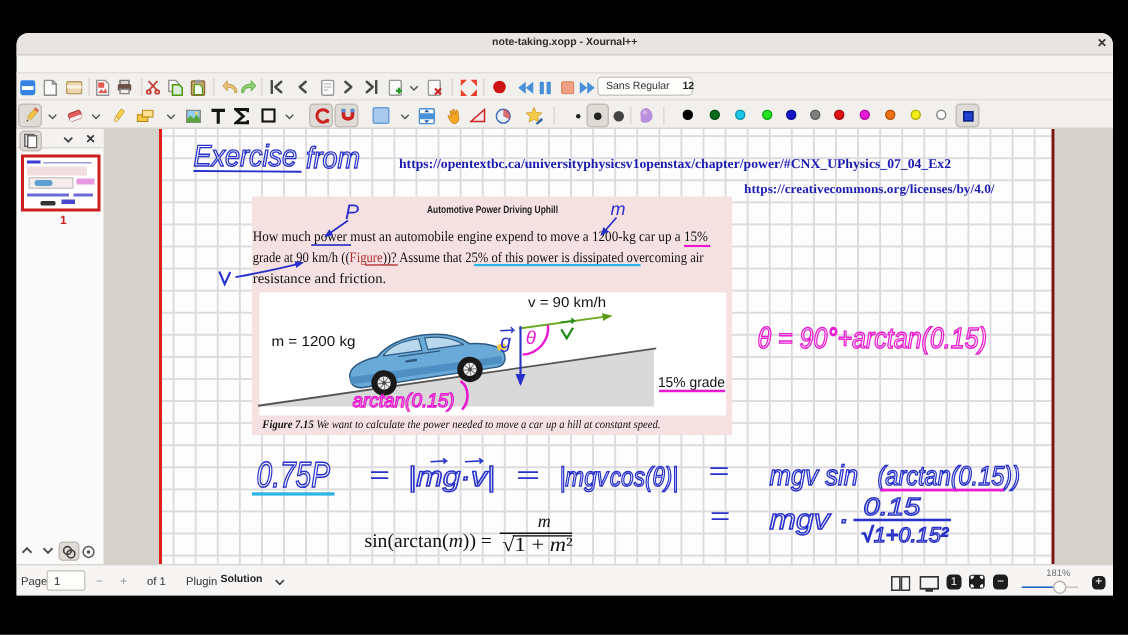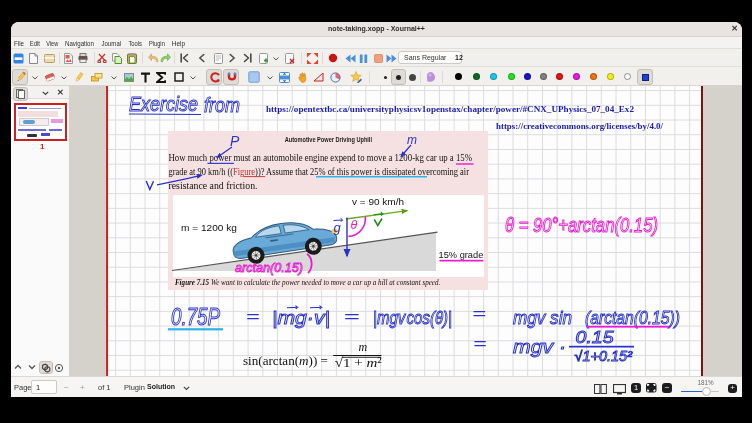--- a/index.html
+++ b/index.html
@@ -36,32 +36,20 @@
 .dot { position:absolute; border-radius:50%; }
 .cdot { position:absolute; width:7px; height:7px; border-radius:50%; top:6px; }
 svg.abs { position:absolute; }
 </style>
 </head>
 <body>
 <div id="win">
   <div id="titlebar">
       <span class="t">note-taking.xopp - Xournal++</span>
       <span class="x">✕</span>
-    </div>
-<div id="menubar">
-      <svg class="abs" style="left:0;top:0" width="731" height="11" viewBox="0 0 731 11">
-        <text x="3" y="8.6" font-size="7.8" fill="#2d2d2d" textLength="10.1" lengthAdjust="spacingAndGlyphs" font-family="Liberation Sans">File</text>
-        <text x="18.8" y="8.6" font-size="7.8" fill="#2d2d2d" textLength="10.1" lengthAdjust="spacingAndGlyphs" font-family="Liberation Sans">Edit</text>
-        <text x="35.2" y="8.6" font-size="7.8" fill="#2d2d2d" textLength="12" lengthAdjust="spacingAndGlyphs" font-family="Liberation Sans">View</text>
-        <text x="54" y="8.6" font-size="7.8" fill="#2d2d2d" textLength="28.9" lengthAdjust="spacingAndGlyphs" font-family="Liberation Sans">Navigation</text>
-        <text x="90.5" y="8.6" font-size="7.8" fill="#2d2d2d" textLength="19.6" lengthAdjust="spacingAndGlyphs" font-family="Liberation Sans">Journal</text>
-        <text x="117.4" y="8.6" font-size="7.8" fill="#2d2d2d" textLength="13.5" lengthAdjust="spacingAndGlyphs" font-family="Liberation Sans">Tools</text>
-        <text x="138" y="8.6" font-size="7.8" fill="#2d2d2d" textLength="15.8" lengthAdjust="spacingAndGlyphs" font-family="Liberation Sans">Plugin</text>
-        <text x="160.8" y="8.6" font-size="7.8" fill="#2d2d2d" textLength="13.4" lengthAdjust="spacingAndGlyphs" font-family="Liberation Sans">Help</text>
-      </svg>
     </div>
 <div id="tb1">
       <svg class="abs" style="left:2px;top:3.5px" width="11" height="11" viewBox="0 0 11 11">
         <rect x="0.5" y="0.5" width="10" height="10" rx="1.6" fill="#3584e4"></rect>
         <rect x="1.6" y="4.4" width="7.8" height="2.6" fill="#fff"></rect>
       </svg>
       <svg class="abs" style="left:17.5px;top:3.5px" width="9" height="11" viewBox="0 0 9 11">
         <path d="M0.5 0.5 H6 L8.5 3 V10.5 H0.5 Z" fill="#fafafa" stroke="#8a8a8a" stroke-width="1"></path>
         <path d="M6 0.5 L6 3 L8.5 3" fill="none" stroke="#8a8a8a" stroke-width="1"></path>
       </svg>

